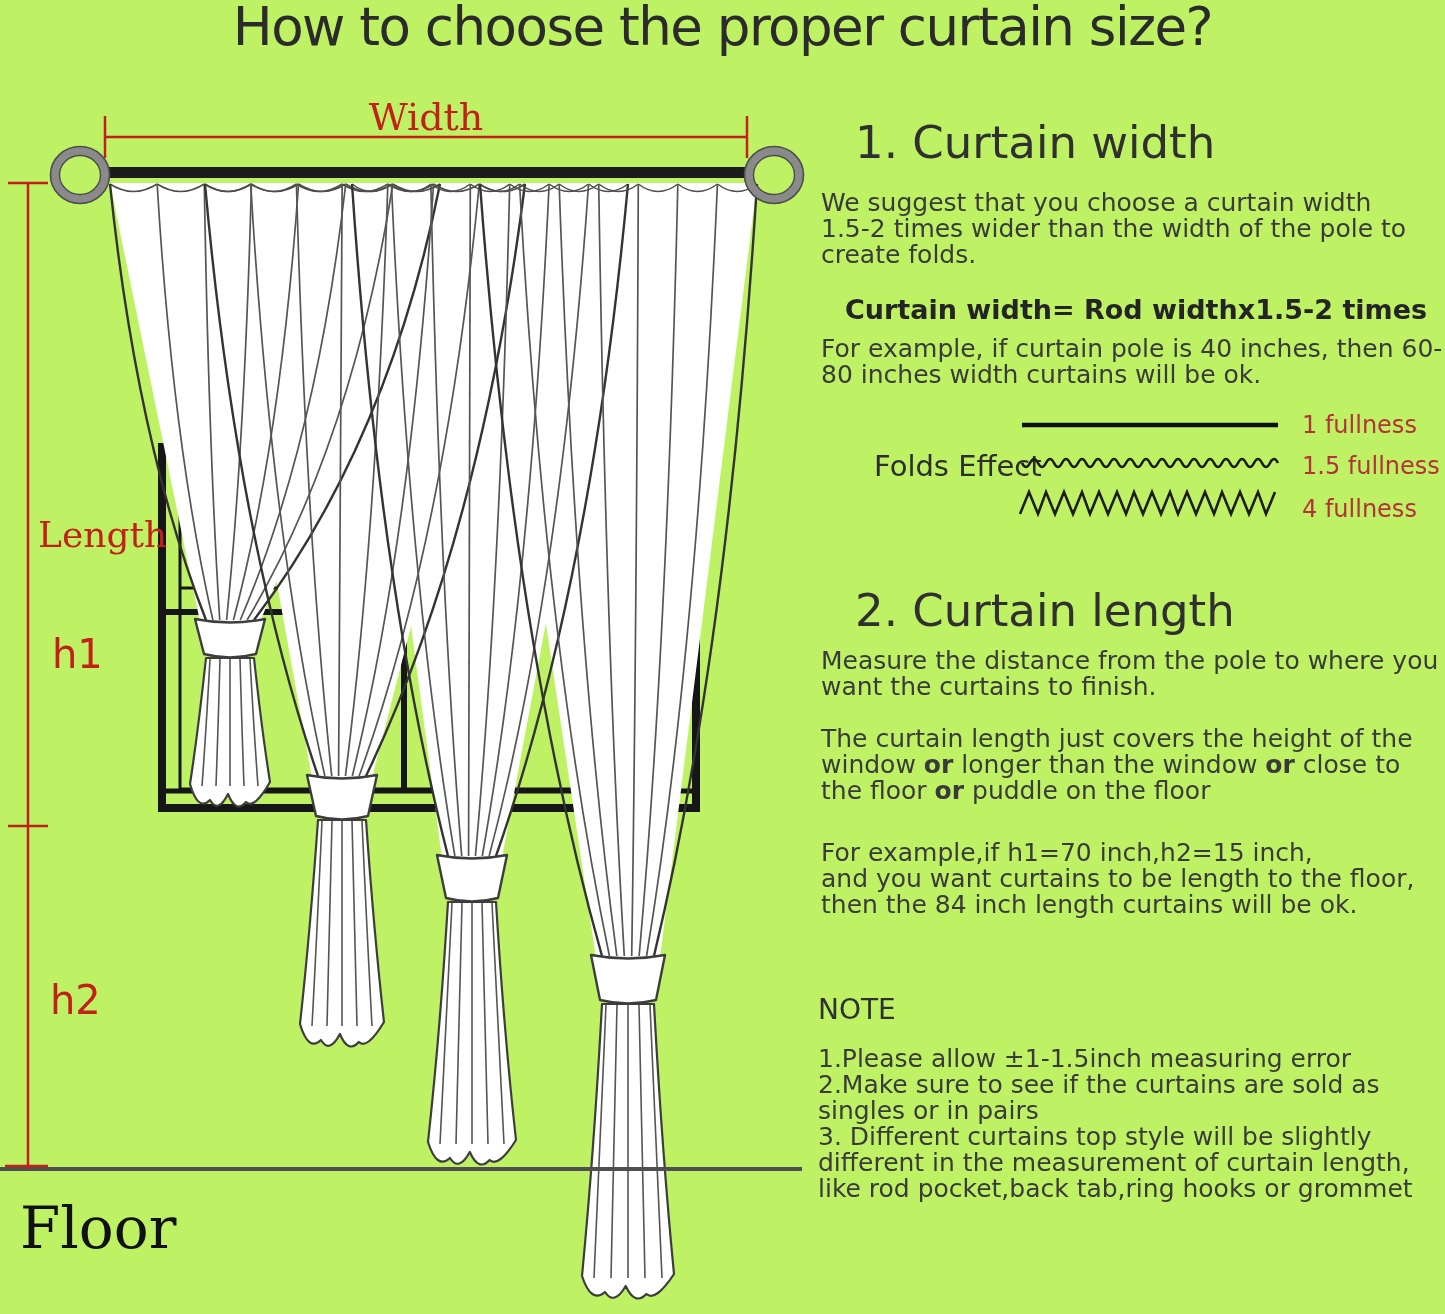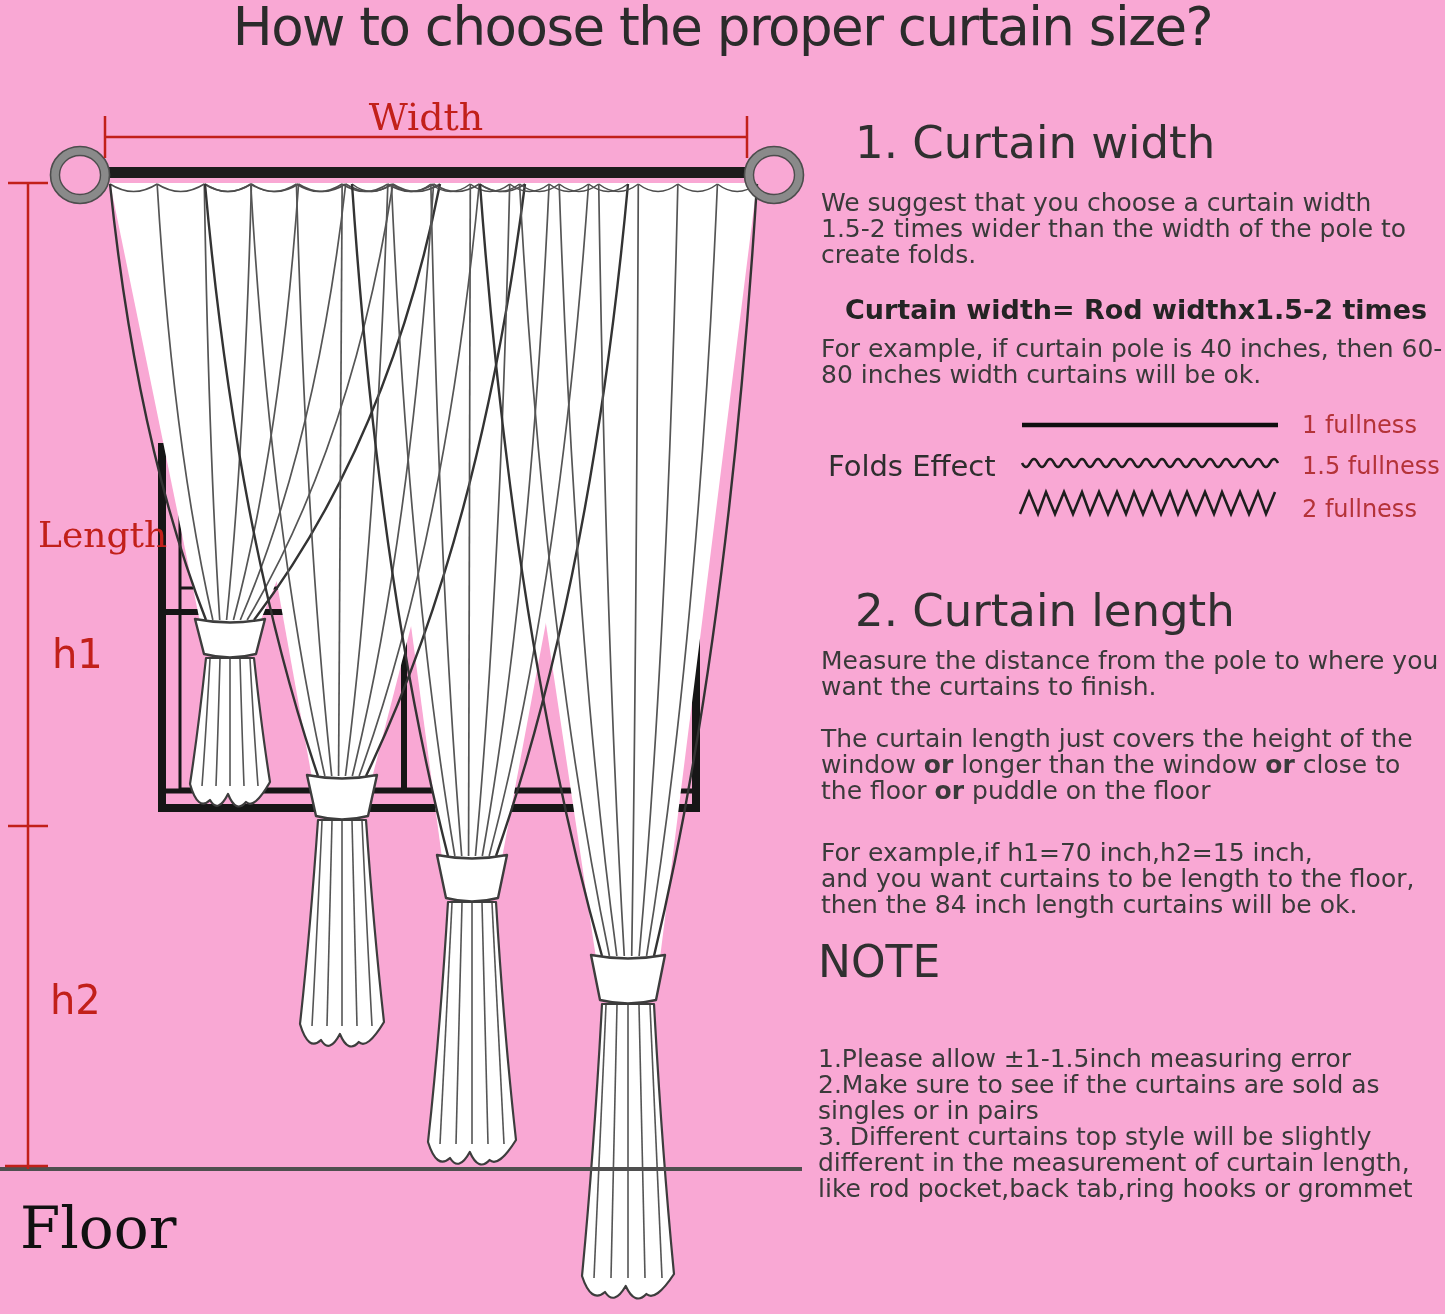--- a/index.html
+++ b/index.html
@@ -1,16 +1,16 @@
 <!DOCTYPE html>
 <html><head>
 <meta charset="utf-8">
 <style>
   html,body{margin:0;padding:0;background:#ffffff;}
-  #page{position:relative;width:1445px;height:1314px;background:#f9a8d4;overflow:hidden;
+  #page{position:relative;width:1445px;height:1314px;background:#bef264;overflow:hidden;
         font-family:"DejaVu Sans","Liberation Sans",sans-serif;color:#3a3a3a;}
   .abs{position:absolute;}
   .title{left:0;top:-4px;width:1445px;text-align:center;font-size:53px;letter-spacing:-1.5px;
          color:#2b2b2b;white-space:nowrap;}
   .h-section{font-size:45px;color:#303030;white-space:nowrap;}
   .body-txt{font-size:25px;line-height:26px;color:#3a3a3a;}
   .formula{font-size:27px;font-weight:bold;color:#242424;white-space:nowrap;}
   .folds-label{font-size:29px;color:#2e2e2e;white-space:nowrap;}
   .fullness{font-size:24px;color:#b43338;white-space:nowrap;}
   .nowrap-line{white-space:nowrap;}
@@ -175,45 +175,45 @@
   </svg>
 
   <div class="abs h-section" style="left:855px;top:116px;">1. Curtain width</div>
 
   <div class="abs body-txt" style="left:821px;top:190px;width:600px;">We suggest that you choose a curtain width 1.5-2 times wider than the width of the pole to create folds.</div>
 
   <div class="abs formula" style="left:821px;top:294px;margin-left:24px;">Curtain width= Rod widthx1.5-2 times</div>
 
   <div class="abs body-txt" style="left:821px;top:336px;width:640px;">For example, if curtain pole is 40 inches, then 60-80 inches width curtains will be ok.</div>
 
-  <div class="abs folds-label" style="left:828px;top:449px;">Folds Effect</div>
+  <div class="abs folds-label" style="left:874px;top:449px;">Folds Effect</div>
 
   <svg id="folds-effect-svg" class="abs" style="left:1010px;top:400px;" width="290" height="130" viewBox="0 0 290 130">
       <line x1="12" y1="25" x2="268" y2="25" stroke="#0f0f0f" stroke-width="4.5"></line>
       <path d="M 12 63 q 4 8 8 0 q 4 -8 8 0 q 4 8 8 0 q 4 -8 8 0 q 4 8 8 0 q 4 -8 8 0 q 4 8 8 0 q 4 -8 8 0 q 4 8 8 0 q 4 -8 8 0 q 4 8 8 0 q 4 -8 8 0 q 4 8 8 0 q 4 -8 8 0 q 4 8 8 0 q 4 -8 8 0 q 4 8 8 0 q 4 -8 8 0 q 4 8 8 0 q 4 -8 8 0 q 4 8 8 0 q 4 -8 8 0 q 4 8 8 0 q 4 -8 8 0 q 4 8 8 0 q 4 -8 8 0 q 4 8 8 0 q 4 -8 8 0 q 4 8 8 0 q 4 -8 8 0 q 4 8 8 0 q 4 -8 8 0" fill="none" stroke="#1e1e1e" stroke-width="2.6"></path>
       <polyline points="10,114 19,92 28,114 36,92 45,114 54,92 63,114 72,92 80,114 89,92 98,114 107,92 116,114 124,92 133,114 142,92 151,114 160,92 168,114 177,92 186,114 195,92 204,114 212,92 221,114 230,92 239,114 248,92 256,114 265,92" fill="none" stroke="#1e1e1e" stroke-width="2.6" stroke-linejoin="miter"></polyline>
     </svg>
 
   <div class="abs fullness" style="left:1302px;top:411px;">1 fullness</div>
   <div class="abs fullness" style="left:1302px;top:452px;">1.5 fullness</div>
-  <div class="abs fullness" style="left:1302px;top:495px;">2 fullness</div>
+  <div class="abs fullness" style="left:1302px;top:495px;">4 fullness</div>
 
   <div class="abs h-section" style="left:855px;top:584px;">2. Curtain length</div>
 
   <div class="abs body-txt" style="left:821px;top:648px;width:620px;">Measure the distance from the pole to where you want the curtains to finish.</div>
 
   <div class="abs body-txt" style="left:821px;top:726px;width:600px;"><span>The curtain length just covers the height of the window </span><b>or</b><span> longer than the window </span><b>or</b><span> close to the floor </span><b>or</b><span> puddle on the floor</span></div>
 
   <div class="abs body-txt" style="left:821px;top:840px;">
     <div class="nowrap-line">For example,if h1=70 inch,h2=15 inch,</div>
     <div class="nowrap-line">and you want curtains to be length to the floor,</div>
     <div class="nowrap-line">then the 84 inch length curtains will be ok.</div>
   </div>
 
-  <div class="abs h-section" style="left:818px;top:936px;font-size:44px;">NOTE</div>
+  <div class="abs h-section" style="left:818px;top:993px;font-size:28px;">NOTE</div>
 
   <div class="abs body-txt" style="left:818px;top:1046px;width:625px;">
     <div>1.Please allow ±1-1.5inch measuring error</div>
     <div>2.Make sure to see if the curtains are sold as singles or in pairs</div>
     <div>3. Different curtains top style will be slightly different in the measurement of curtain length, like rod pocket,back tab,ring hooks or grommet</div>
   </div>
 
 </div>
 
 </body></html>

